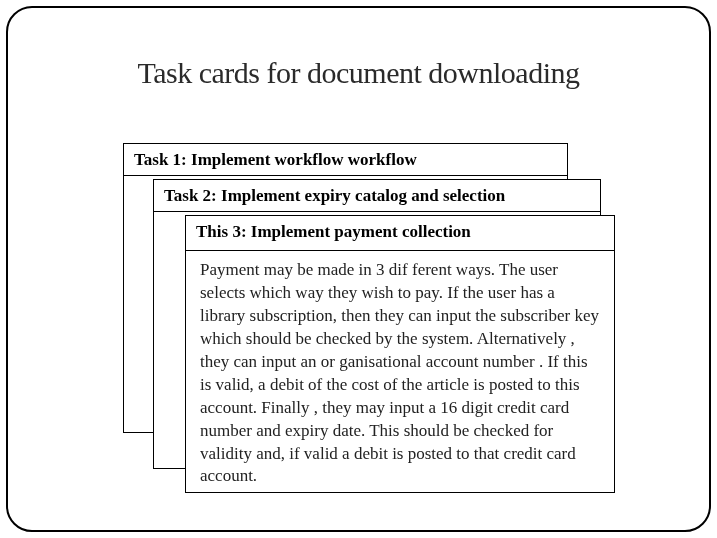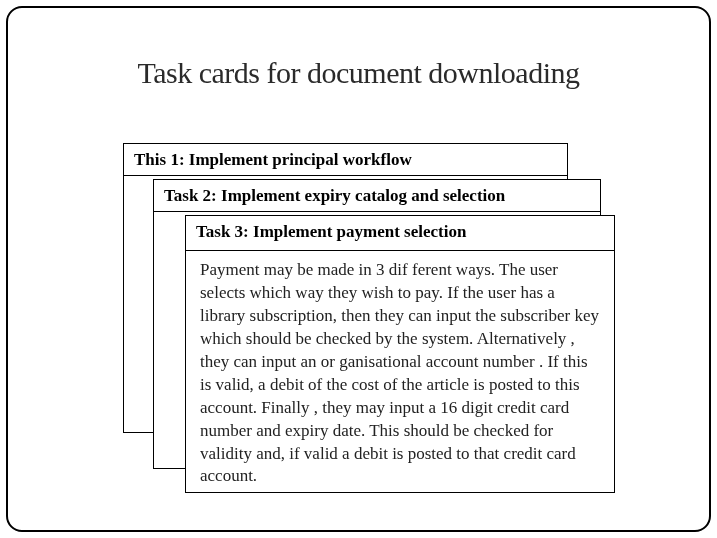--- a/index.html
+++ b/index.html
@@ -14,21 +14,21 @@
       font-family: Georgia, 'Times New Roman', serif;
       position: relative;
     }
     .slide-frame {
       position: absolute;
       top: 6px;
       left: 6px;
       right: 6px;
       bottom: 6px;
       border: 2px solid #000;
-      border-radius: 16px;
+      border-radius: 26px;
       text-decoration: underline;
     }
     .title {
       position: absolute;
       top: 48px;
       left: 0;
       right: 0;
       text-align: center;
       font-size: 30px;
       font-weight: 400;
@@ -91,27 +91,27 @@
   </style>
 </head>
 <body>
 
 <div class="slide-frame">
   <div class="title">Task cards for document downloading</div>
 
   <div class="cards-container">
 
     <div class="card card-1">
-      <div class="card-header">This 1: Implement principal workflow</div>
+      <div class="card-header">Task 1: Implement workflow workflow</div>
     </div>
 
     <div class="card card-2">
       <div class="card-header">Task 2: Implement expiry catalog and selection</div>
     </div>
 
     <div class="card card-3">
-      <div class="card-header">Task 3: Implement payment selection</div>
+      <div class="card-header">This 3: Implement payment collection</div>
       <div class="card-divider"></div>
       <div class="card-body">Payment may be made in 3 dif ferent ways. The user selects which way they wish to pay. If the user has a library subscription, then they can input the subscriber key which should be checked by the system. Alternatively , they can input an or ganisational account number . If this is valid, a debit of the cost of the article is posted to this account. Finally , they may input a 16 digit credit card number and expiry date. This should be checked for validity and, if valid a debit is posted to that credit card account.</div>
     </div>
 
   </div>
 </div>
 
 </body></html>

